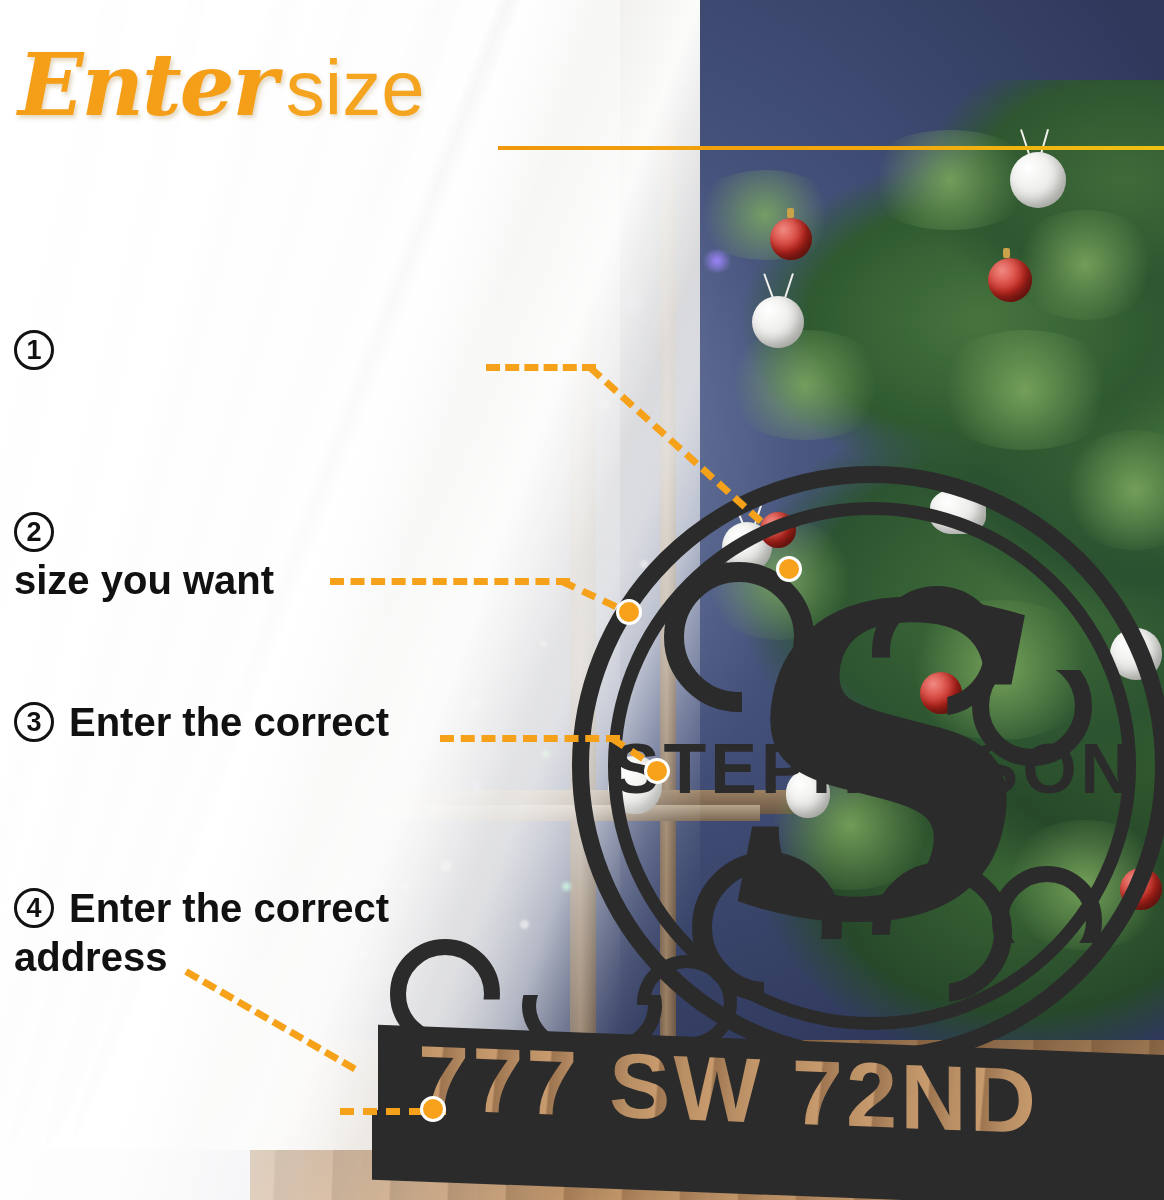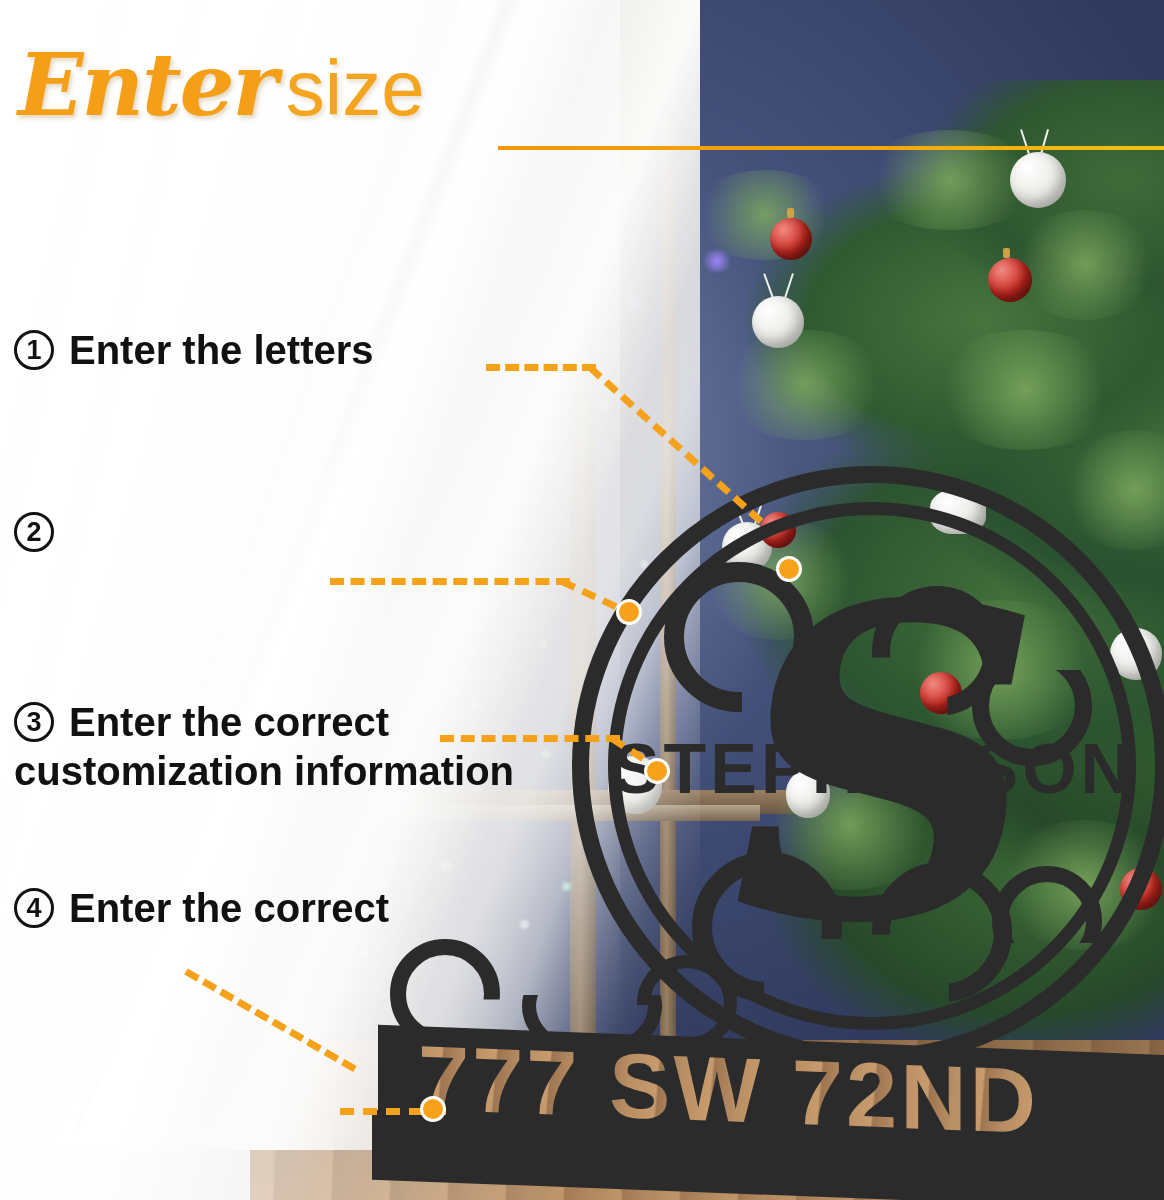--- a/index.html
+++ b/index.html
@@ -353,38 +353,38 @@
 
   <div class="rule"></div>
 
   <div class="brand">
     <span class="brand-metal">Enter</span><span class="brand-sign">size</span>
   </div>
 
   <div class="step s1">
     <div class="step-line">
       <span class="num">1</span>
-      <span class="step-t1">Enter the letters</span>
     </div>
   </div>
 
   <div class="step s2">
     <div class="step-line">
       <span class="num">2</span>
     </div>
+    <div class="step-t2">size you want</div>
   </div>
 
   <div class="step s3">
     <div class="step-line">
       <span class="num">3</span>
       <span class="step-t1">Enter the correct</span>
     </div>
-    <div class="step-t2">customization information</div>
   </div>
 
   <div class="step s4">
     <div class="step-line">
       <span class="num">4</span>
       <span class="step-t1">Enter the correct</span>
     </div>
+    <div class="step-t2">address</div>
   </div>
 
 </div>
 
 </body></html>

